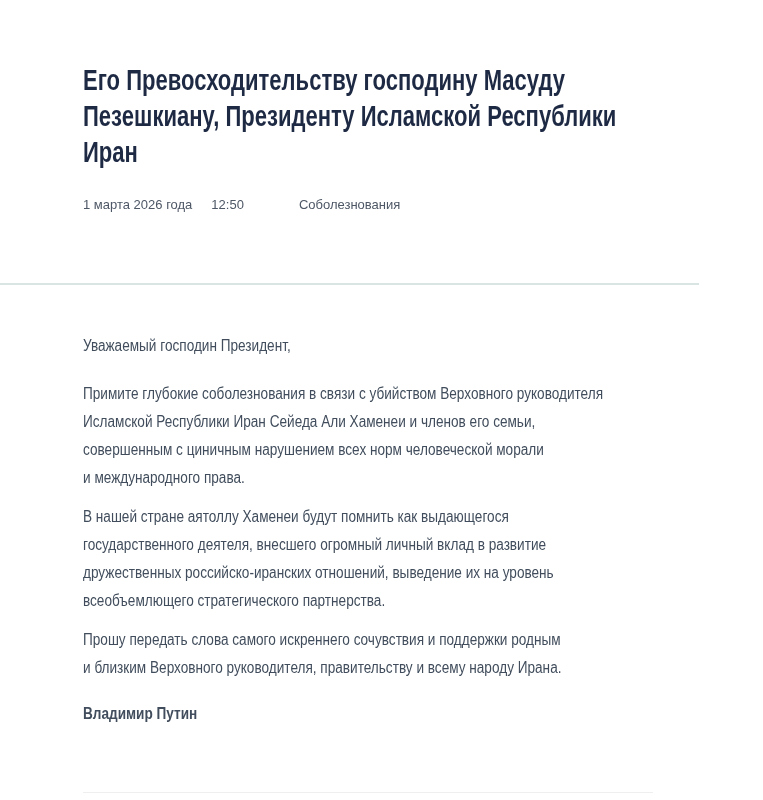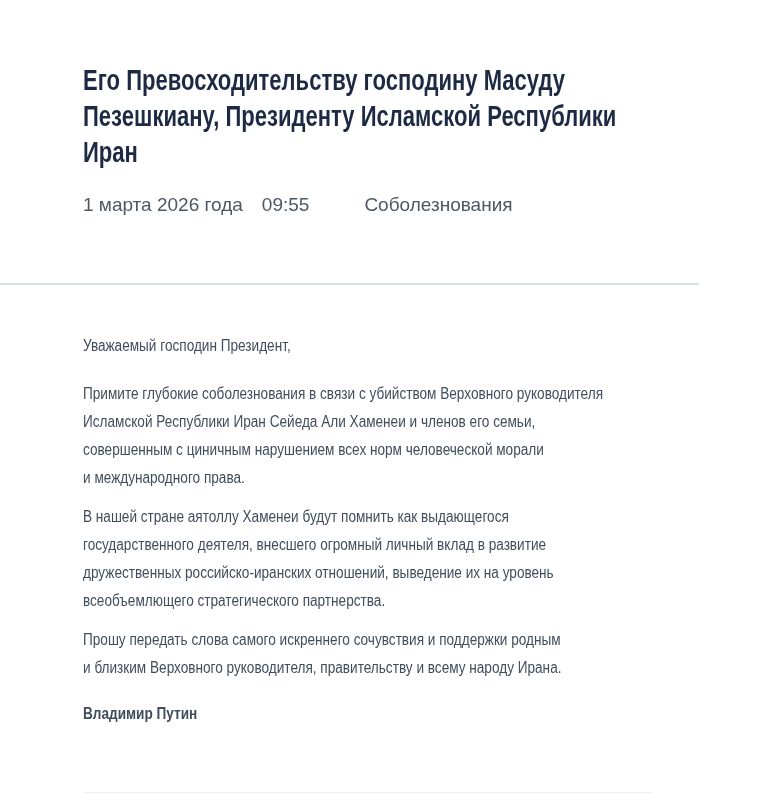--- a/index.html
+++ b/index.html
@@ -30,21 +30,21 @@
     white-space: pre;
     transform: scaleX(0.76);
     transform-origin: 0 0;
   }
   
   .meta-row {
     display: flex;
     align-items: baseline;
     column-gap: 19px;
     margin-top: 26px;
-    font-size: 19px;
+    font-size: 13px;
     line-height: 18px;
     color: var(--c-meta_text, #4d5765);
   }
   .meta-row .tag-link {
     color: var(--c-meta_text, #4d5765);
     text-decoration: none;
     cursor: pointer;
     margin-left: 36px;
   }
   
@@ -95,21 +95,21 @@
 <div class="page">
 
   <div class="content">
 
     <h1 class="doc-title">Его Превосходительству господину Масуду
 Пезешкиану, Президенту Исламской Республики
 Иран</h1>
 
     <div class="meta-row">
       <span>1 марта 2026 года</span>
-      <span>09:55</span>
+      <span>12:50</span>
       <span class="tag-link">Соболезнования</span>
     </div>
 
     <div class="letter">
       <p class="greeting">Уважаемый господин Президент,</p>
       <p>Примите глубокие соболезнования в связи с убийством Верховного руководителя
 Исламской Республики Иран Сейеда Али Хаменеи и членов его семьи,
 совершенным с циничным нарушением всех норм человеческой морали
 и международного права.</p>
       <p>В нашей стране аятоллу Хаменеи будут помнить как выдающегося

